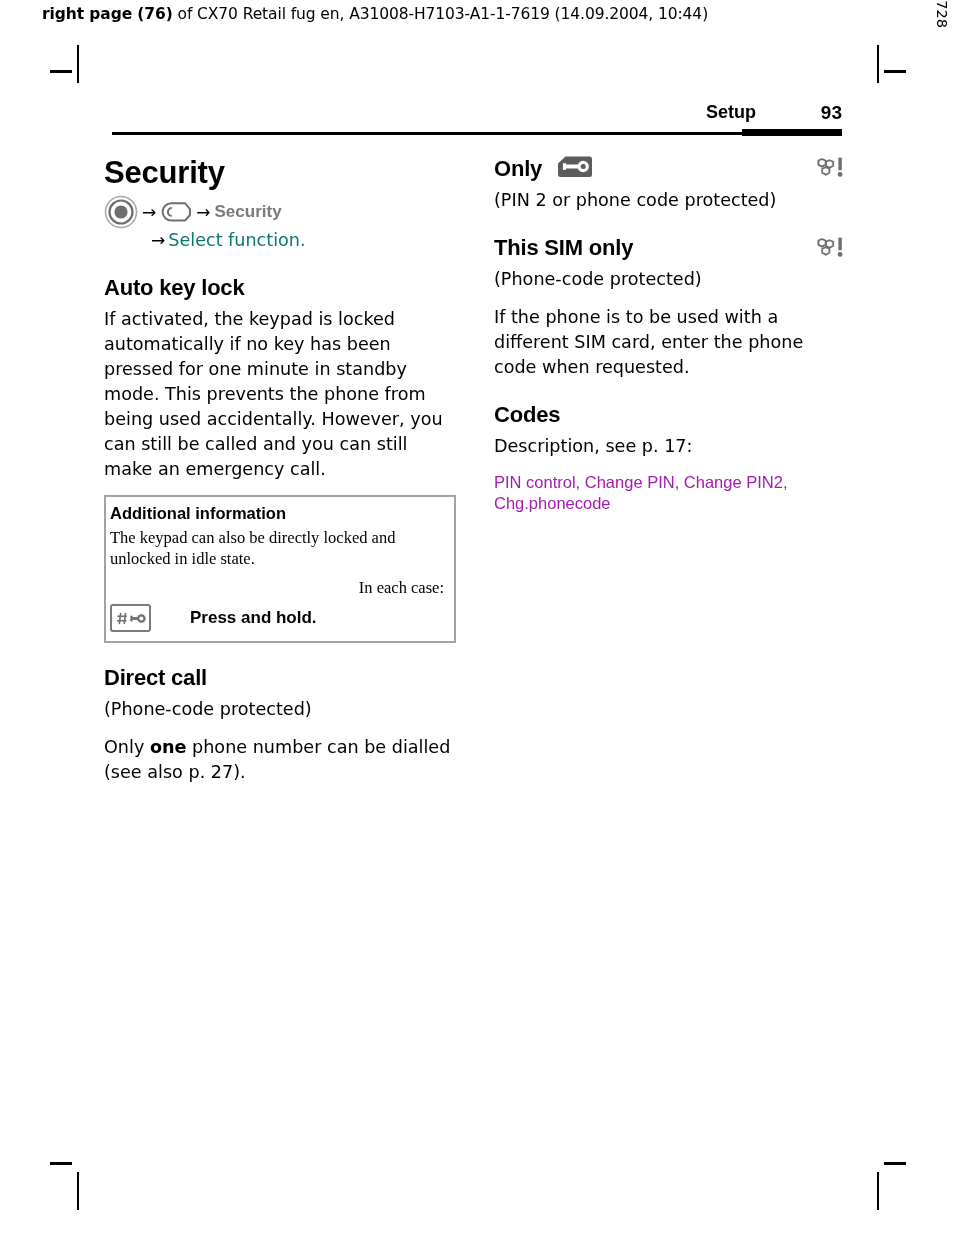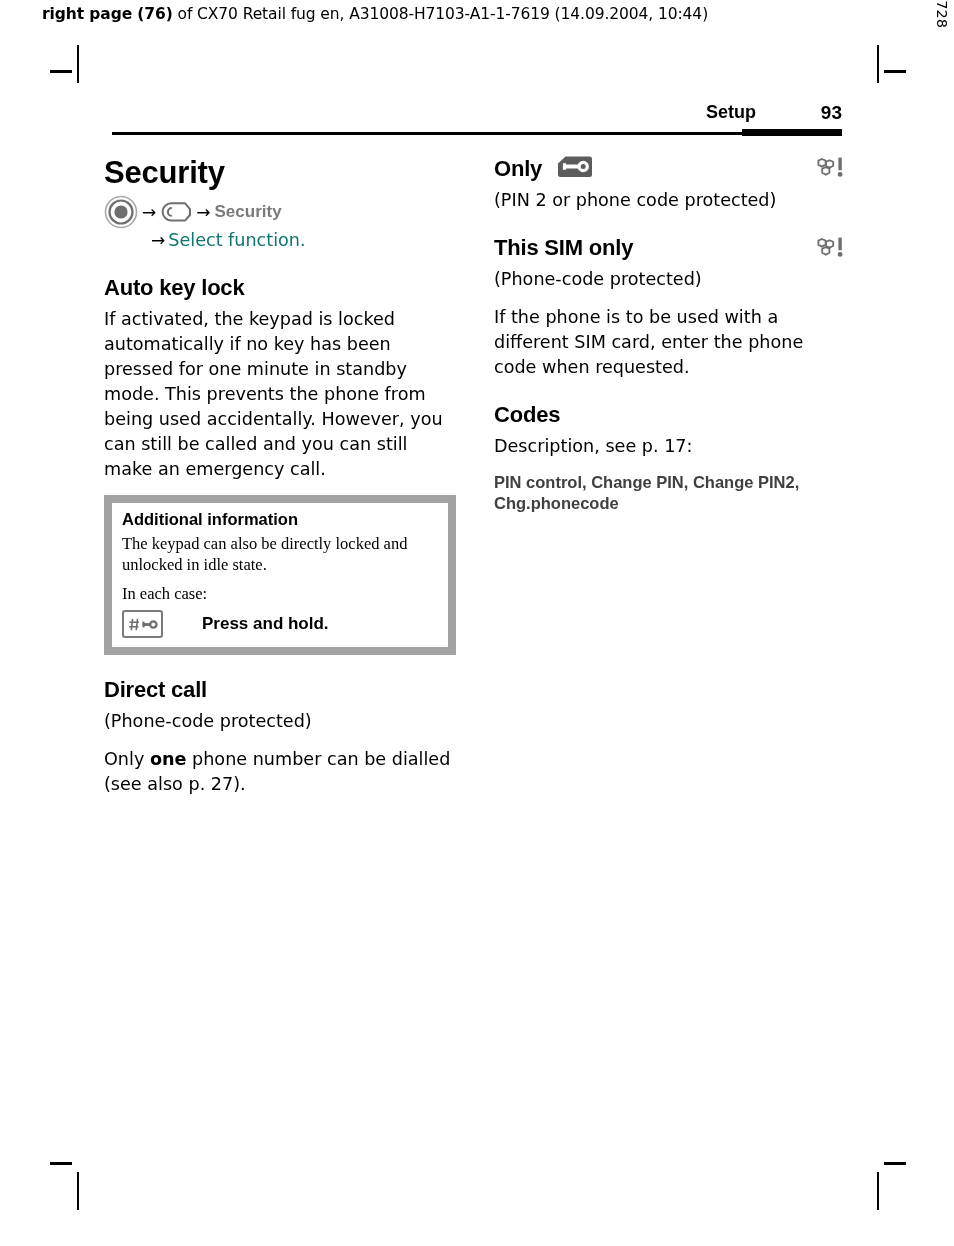--- a/index.html
+++ b/index.html
@@ -161,22 +161,22 @@
   .nav-word {
     font-family: "DejaVu Sans", sans-serif;
     font-size: 17.6px;
     color: #0f766e;
   }
   .icon-nav-button { width: 34px; height: 34px; flex: 0 0 34px; }
   .icon-wrench { width: 32px; height: 24px; flex: 0 0 32px; }
 
   
   .info-box {
-    border: 8px solid #a3a3a3;
-    padding: 7px 10px 9px 10px;
+    border: 2px solid #a3a3a3;
+    padding: 7px 10px 9px 4px;
     margin: 6px 0 22px 0;
     box-sizing: border-box;
   }
   .info-box .ib-title {
     font-family: "Liberation Sans", sans-serif;
     font-weight: bold;
     font-size: 16.5px;
     margin: 0 0 4px 0;
   }
   .info-box .ib-text {
@@ -220,24 +220,24 @@
     position: absolute;
     right: 0px;
     top: 0px;
     width: 36px;
     height: 26px;
   }
 
   
   p.gray-list {
     font-family: "Liberation Sans", sans-serif;
-    font-weight: bold;
+    font-weight: normal;
     font-size: 16.5px;
     line-height: 21px;
-    color: #404040;
+    color: #a21caf;
     margin: 0;
   }
 </style>
 </head>
 <body>
 
 <div class="print-header">
   <span class="bold">right page (76)</span><span> of CX70 Retail fug en, A31008-H7103-A1-1-7619 (14.09.2004, 10:44)</span>
 </div>
 
@@ -287,21 +287,21 @@
       <span class="nav-word">Select function.</span>
     </div>
   </div>
 
   <h2 class="section">Auto key lock</h2>
   <p class="body">If activated, the keypad is locked automatically if no key has been pressed for one minute in standby mode. This prevents the phone from being used accidentally. However, you can still be called and you can still make an emergency call.</p>
 
   <div class="info-box">
     <div class="ib-title">Additional information</div>
     <div class="ib-text">The keypad can also be directly locked and unlocked in idle state.</div>
-    <div class="ib-text" style="margin-bottom:2px;">In each case:</div>
+    <div class="ib-text" style="margin-bottom:2px;text-align:right;">In each case:</div>
     <div class="ib-row">
       <span class="key-badge">
         <svg viewBox="0 0 34 20" width="32" height="19" aria-hidden="true">
           <path d="M6.0 4.0 L4.6 16.0 M11.2 4.0 L9.8 16.0 M2.6 7.6 L12.6 7.6 M2.2 12.4 L12.2 12.4" fill="none" stroke="#6e6e6e" stroke-width="1.7"></path>
           <path d="M17.5 10.0 L25.0 10.0" fill="none" stroke="#6e6e6e" stroke-width="3"></path>
           <path d="M17.5 7.0 L17.5 13.0" fill="none" stroke="#6e6e6e" stroke-width="2.4"></path>
           <circle cx="28.0" cy="10.0" r="3.4" fill="none" stroke="#6e6e6e" stroke-width="2.4"></circle>
         </svg>
       </span>
       <span class="ib-press">Press and hold.</span>

